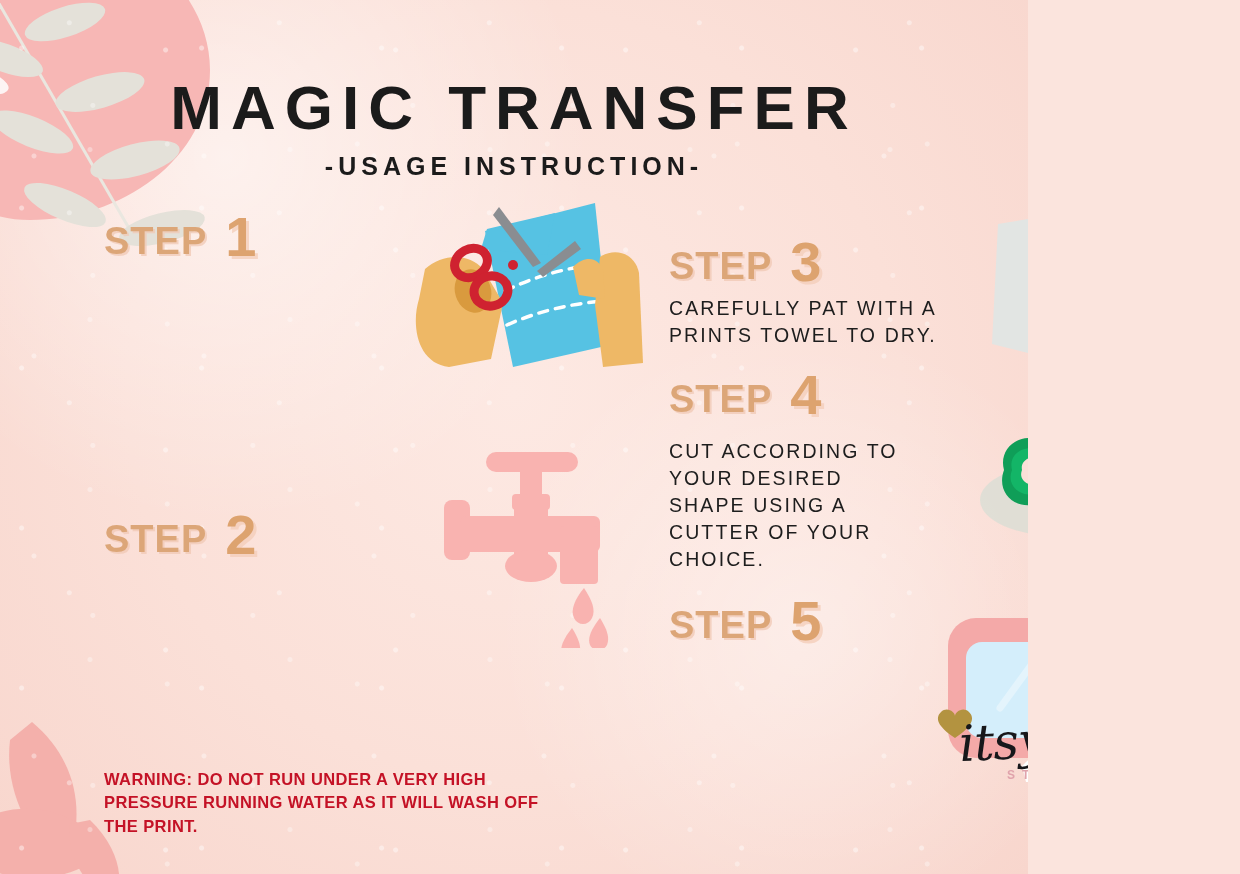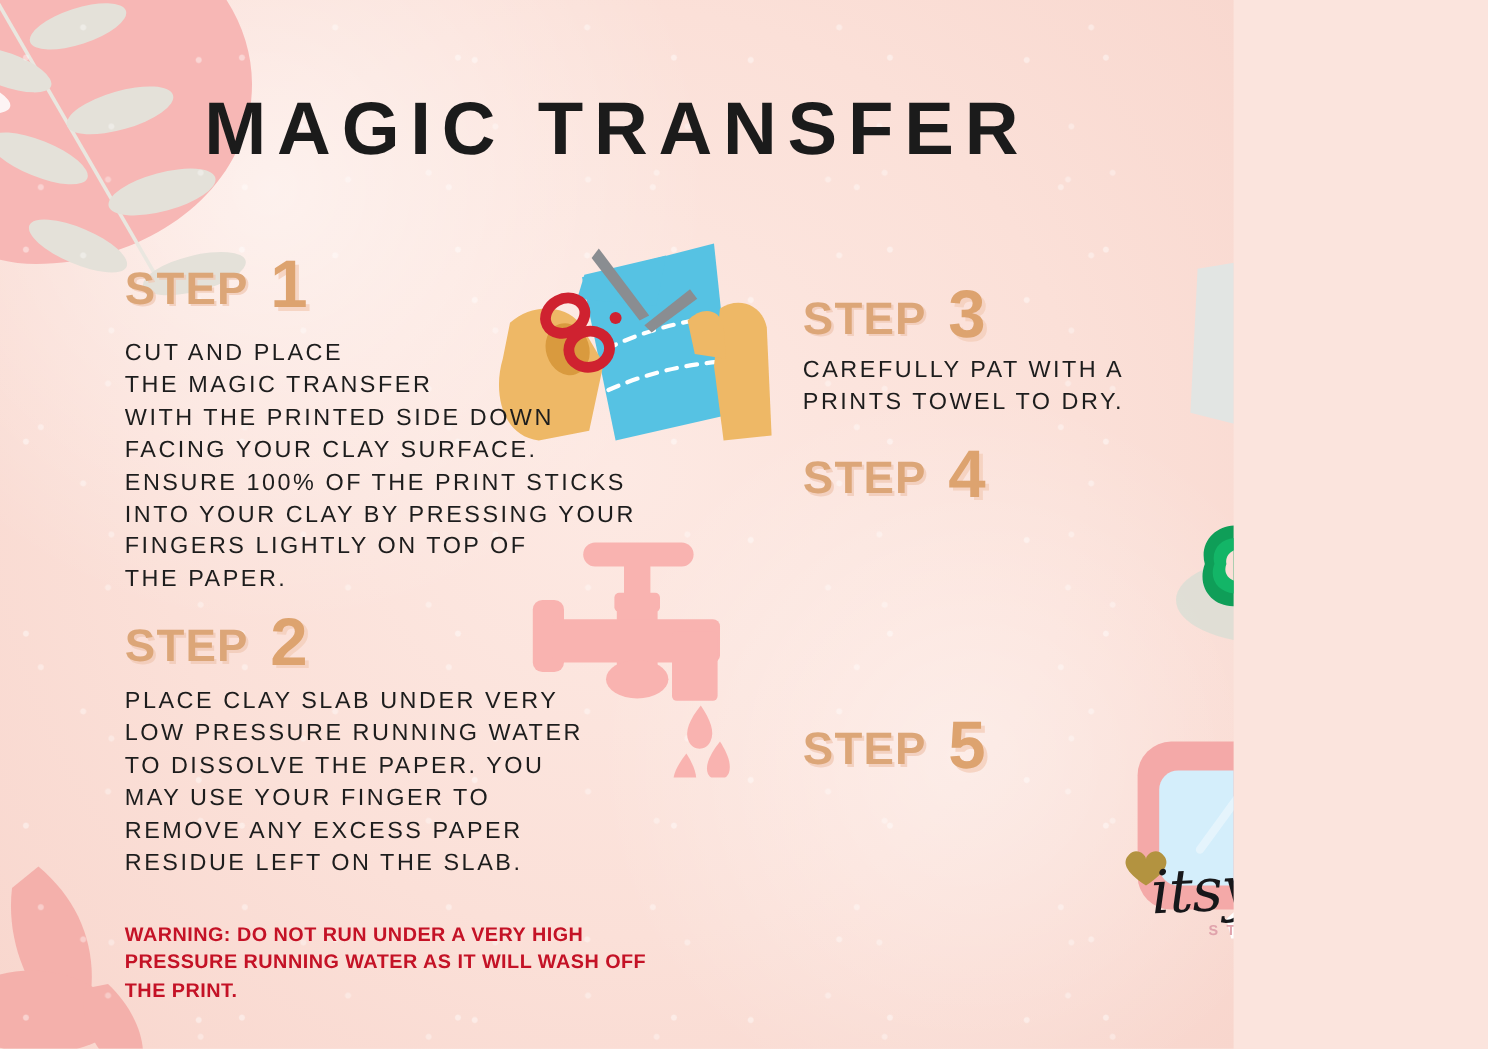--- a/index.html
+++ b/index.html
@@ -254,60 +254,52 @@
       <line x1="92" y1="108" x2="122" y2="66"></line>
     </g>
     <circle cx="164" cy="52" r="13" fill="#a7cfe0"></circle>
     <circle cx="164" cy="86" r="13" fill="#a7cfe0"></circle>
     <circle cx="164" cy="120" r="13" fill="#a7cfe0"></circle>
   </svg>
 
   <div class="content">
 
     <div class="title">MAGIC TRANSFER</div>
+    <div class="subtitle">-USAGE INSTRUCTION-</div>
 
     <div class="step-head" style="left:104px;top:214px;">
       <span class="step-word">STEP</span>
       <span class="step-num">1</span>
     </div>
-    <div class="body-text" style="left:104px;top:281px;width:520px;">CUT AND PLACE
-THE MAGIC TRANSFER
-WITH THE PRINTED SIDE DOWN
-FACING YOUR CLAY SURFACE.
-ENSURE 100% OF THE PRINT STICKS
-INTO YOUR CLAY BY PRESSING YOUR
-FINGERS LIGHTLY ON TOP OF
-THE PAPER.</div>
 
     <div class="step-head" style="left:104px;top:512px;">
       <span class="step-word">STEP</span>
       <span class="step-num">2</span>
     </div>
-    <div class="body-text" style="left:104px;top:571px;width:500px;">PLACE CLAY SLAB UNDER VERY
-LOW PRESSURE RUNNING WATER
-TO DISSOLVE THE PAPER. YOU
-MAY USE YOUR FINGER TO
-REMOVE ANY EXCESS PAPER
-RESIDUE LEFT ON THE SLAB.</div>
 
     <div class="warn-text" style="left:104px;top:752px;width:500px;margin-top:16px;">WARNING: DO NOT RUN UNDER A VERY HIGH
 PRESSURE RUNNING WATER AS IT WILL WASH OFF
 THE PRINT.</div>
 
     <div class="step-head" style="left:669px;top:239px;">
       <span class="step-word">STEP</span>
       <span class="step-num">3</span>
     </div>
     <div class="body-text" style="left:669px;top:295px;width:380px;">CAREFULLY PAT WITH A
 PRINTS TOWEL TO DRY.</div>
 
     <div class="step-head" style="left:669px;top:372px;">
       <span class="step-word">STEP</span>
       <span class="step-num">4</span>
     </div>
+    <div class="body-text" style="left:669px;top:438px;width:300px;">CUT ACCORDING TO
+YOUR DESIRED
+SHAPE USING A
+CUTTER OF YOUR
+CHOICE.</div>
 
     <div class="step-head" style="left:669px;top:598px;">
       <span class="step-word">STEP</span>
       <span class="step-num">5</span>
     </div>
 
 
     <div class="logo">
       <svg style="position:absolute;left:0;top:0;" width="40" height="34">
         <path d="M20,32 C2,20 0,12 6,6 C12,0 20,6 20,10 C20,6 28,0 34,6 C40,12 38,20 20,32 Z" fill="#b39340"></path>

